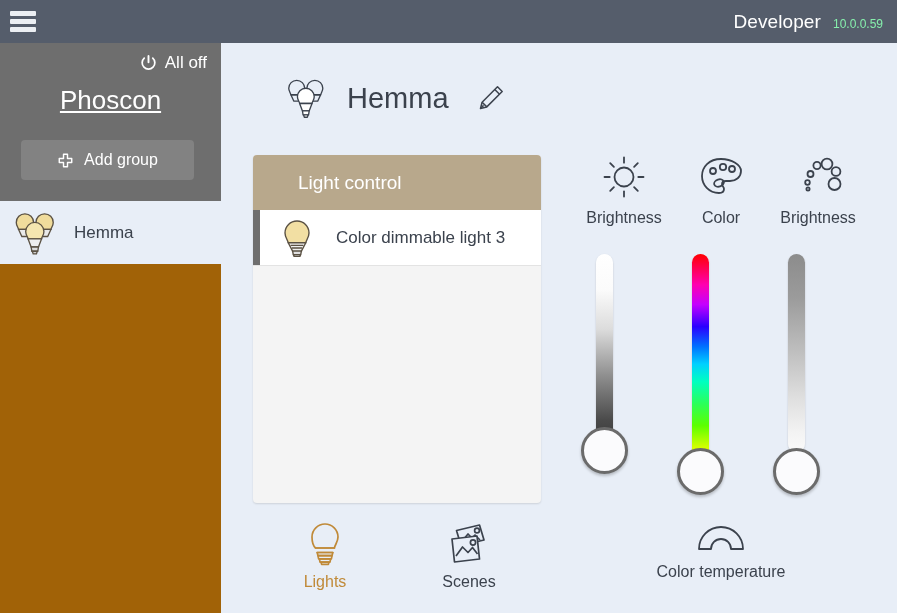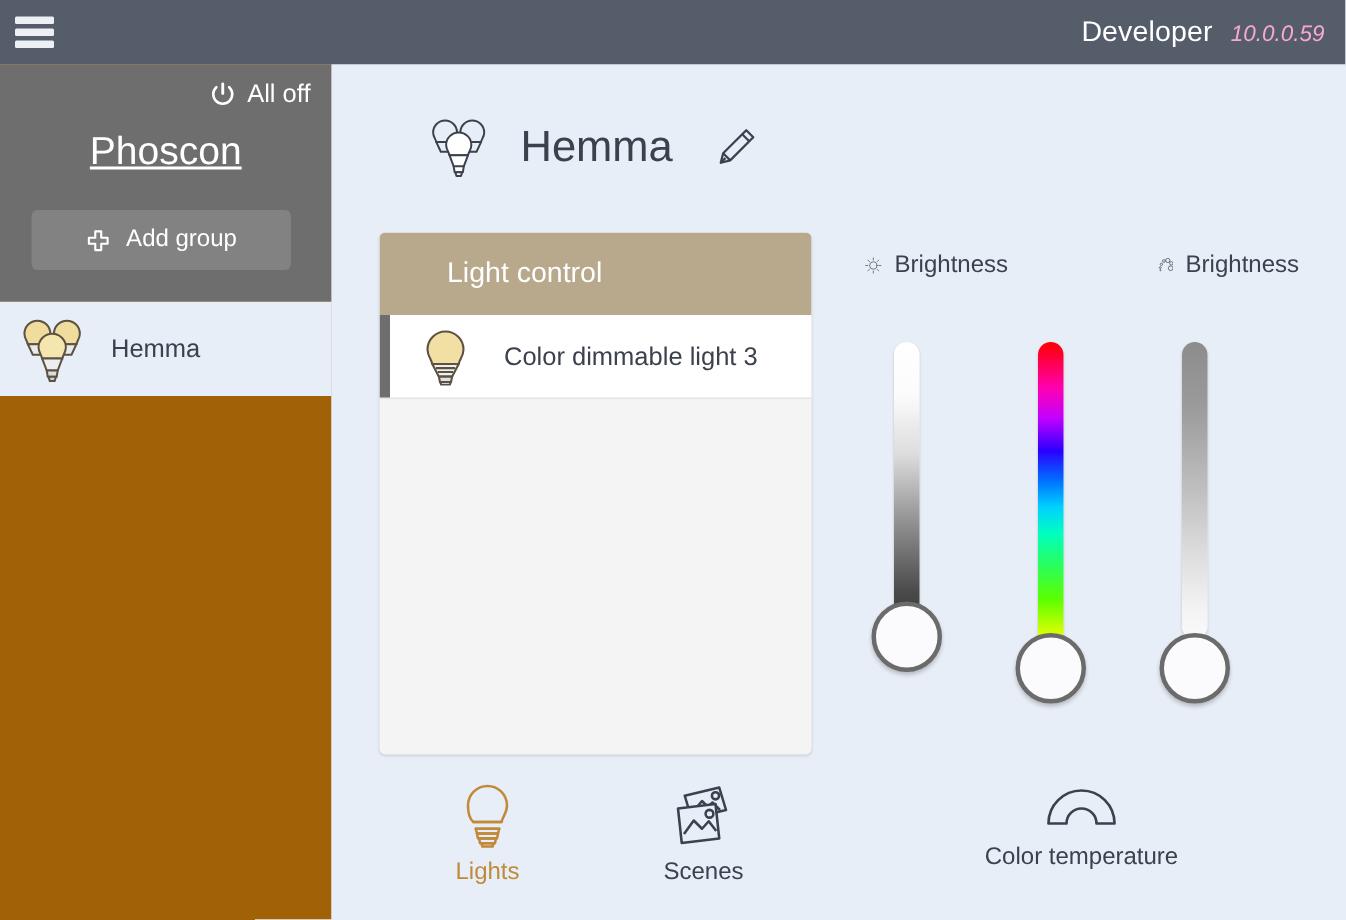--- a/index.html
+++ b/index.html
@@ -34,21 +34,21 @@
     background: #eceff3; border-radius: 1px;
   }
   .topbar-right {
     margin-left: auto; margin-right: 14px;
     display: flex; align-items: baseline; gap: 12px;
   }
   .dev-label {
     color: #ffffff; font-size: 19px; letter-spacing: .1px;
   }
   .dev-ip {
-    color: #f9a8d4; font-size: 15px; font-style: italic;
+    color: #86efac; font-size: 12px; 
   }
 
   
   .sidebar {
     position: absolute; left: 0; top: 43px;
     width: 221px; height: 570px;
     background: #a16207;
   }
   .sidebar-head {
     position: relative;
@@ -158,21 +158,21 @@
   
   .controls {
     position: absolute; left: 355px; top: 110px;
     width: 300px;
   }
   .ctrl-heads {
     display: flex; justify-content: space-between;
     width: 290px;
   }
   .ctrl-head {
-    display: flex; flex-direction: row; align-items: center; gap: 8px;
+    display: flex; flex-direction: column; align-items: center; gap: 8px;
     width: 96px; cursor: pointer;
   }
   .ctrl-head .ctrl-icon { width: 48px; height: 48px; display: block; }
   .ctrl-label { font-size: 16px; color: #3b424d; }
 
   .sliders {
     position: relative;
     width: 290px; height: 250px;
     margin-top: 22px;
   }
@@ -378,20 +378,32 @@
                 <path d="M38.3 24 h5.2"></path>
               <path d="M10.2 10.2 l3.7 3.7"></path>
                 <path d="M34.1 34.1 l3.7 3.7"></path>
               <path d="M37.8 10.2 l-3.7 3.7"></path>
                 <path d="M13.9 34.1 l-3.7 3.7"></path>
             </g>
           </svg>
           <span class="ctrl-label">Brightness</span>
         </div>
 
+        <div class="ctrl-head">
+          <svg class="ctrl-icon" viewBox="0 0 48 48">
+            <g stroke="#3b424d" stroke-width="1.8" fill="none">
+              <path d="M24 6 C12 6 5 14 5 23 c0 9 7 17 17 17 3 0 5 -1.6 5 -4 0 -2.2 -2 -2.8 -2 -4.8 0 -2 1.8 -3.2 4 -3.2 h4 c6 0 11 -4 11 -10 C44 12 35 6 24 6z"></path>
+              <circle cx="26" cy="14" r="3.2"></circle>
+              <circle cx="35" cy="16" r="3"></circle>
+              <circle cx="16" cy="18" r="3"></circle>
+              <ellipse cx="22" cy="30" rx="5" ry="3.6" transform="rotate(-18 22 30)"></ellipse>
+            </g>
+          </svg>
+          <span class="ctrl-label">Color</span>
+        </div>
 
         <div class="ctrl-head">
           <svg class="ctrl-icon" viewBox="0 0 48 48">
             <g stroke="#3b424d" stroke-width="1.8" fill="none">
               <circle cx="33" cy="11" r="5.4"></circle>
               <circle cx="42" cy="18.5" r="4.4"></circle>
               <circle cx="40.5" cy="31" r="6"></circle>
               <circle cx="23" cy="12.5" r="3.6"></circle>
               <circle cx="16.5" cy="21" r="3"></circle>
               <circle cx="13.5" cy="29.5" r="2.3"></circle>

